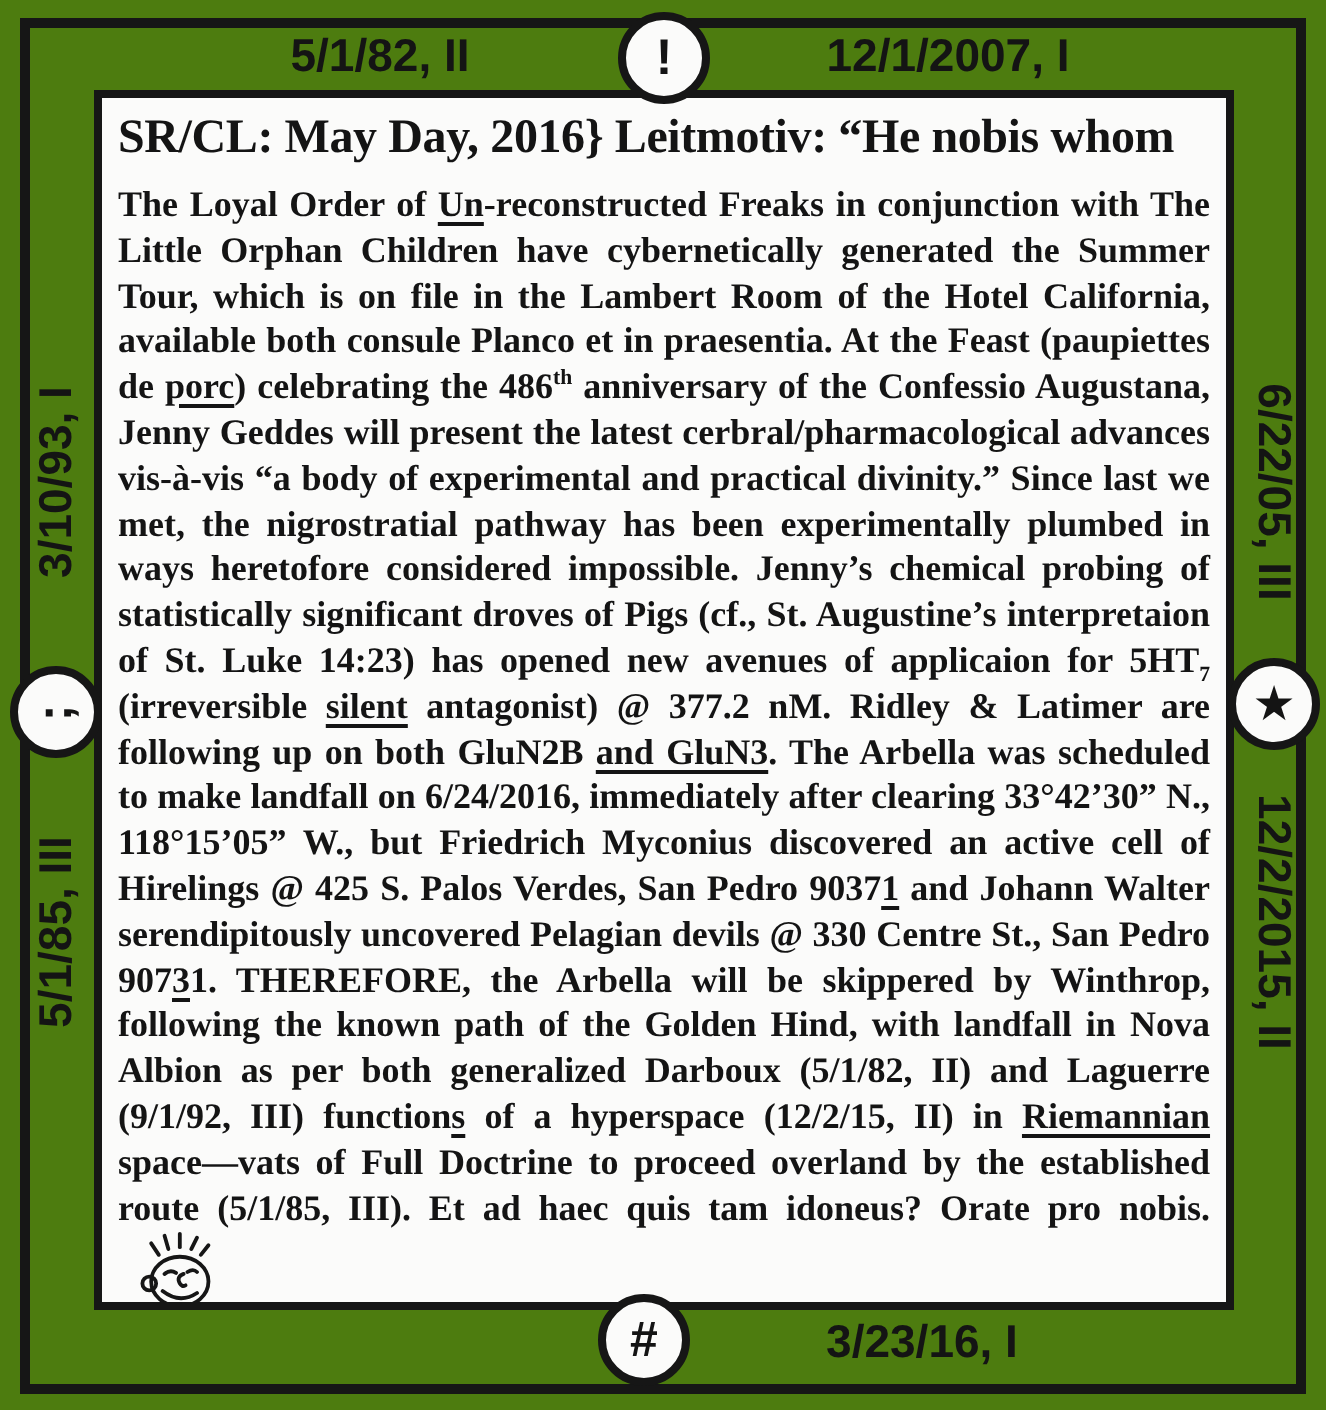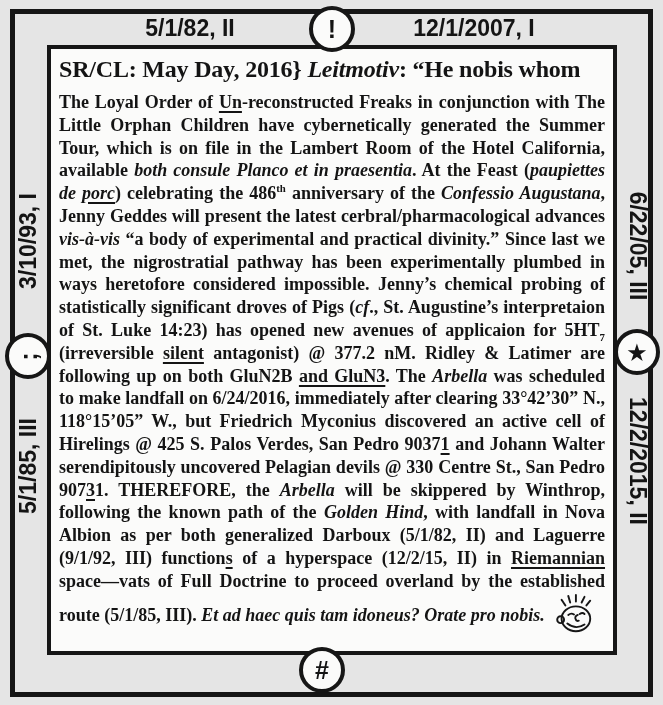--- a/index.html
+++ b/index.html
@@ -1,26 +1,26 @@
 <!DOCTYPE html>
 <html><head>
 <meta charset="utf-8">
 <style>
   html,body{margin:0;padding:0;background:#fbfbfa;}
-  .page{position:relative;width:663px;height:705px;background:#e5e5e5;overflow:hidden;
+  .page{position:relative;width:663px;height:705px;background:#4d7c0f;overflow:hidden;
         font-family:"Liberation Serif",serif;color:#141414;}
   .outer-frame{position:absolute;left:10px;top:9px;width:643px;height:688px;
         border:5px solid #161616;box-sizing:border-box;}
   .inner-box{position:absolute;left:47px;top:45px;width:570px;height:610px;
         border:4px solid #161616;box-sizing:border-box;background:#fbfbfa;
         padding:4px 8px 0 8px;overflow:hidden;z-index:1;}
   .title{font-weight:bold;font-size:24px;line-height:29px;letter-spacing:-0.2px;
         margin:2px 0 7px 0;}
   .body-text{font-weight:bold;font-size:18px;line-height:22.8px;text-align:justify;}
-  .run-i{font-style:italic;}
+  .run-i{}
   .run-u{text-decoration:underline;text-decoration-thickness:1.6px;text-underline-offset:2.5px;}
   sup{font-size:60%;line-height:0;}
   sub{font-size:60%;line-height:0;}
   .date{position:absolute;font-family:"Liberation Sans",sans-serif;font-weight:bold;
         font-size:23px;line-height:1;white-space:nowrap;color:#141414;z-index:2;
         transform:translate(-50%,-50%);}
   .date.v-left{transform:translate(-50%,-50%) rotate(-90deg);}
   .date.v-right{transform:translate(-50%,-50%) rotate(90deg);}
   .badge{position:absolute;width:38px;height:38px;border:4px solid #161616;border-radius:50%;
         background:#fbfbfa;box-sizing:content-box;display:flex;align-items:center;justify-content:center;
@@ -51,20 +51,21 @@
 
   <div class="date v-right" style="left:637px;top:246px;">6/22/05, III</div>
   <div class="badge badge-star" style="left:637px;top:352px;">
     <span>★</span>
   </div>
   <div class="date v-right" style="left:637px;top:461px;">12/2/2015, II</div>
 
   <div class="badge" style="left:322px;top:670px;">
     <span>#</span>
   </div>
+  <div class="date" style="left:461px;top:671px;">3/23/16, I</div>
 
   <div class="inner-box">
     <div class="title"><span>SR/CL: May Day, 2016} </span><span class="run-i">Leitmotiv</span><span>: “He nobis whom</span><br></div>
     <div class="body-text"><span><span>The Loyal Order of </span><span class="run-u">Un</span><span>-reconstructed Freaks in conjunction with The Little Orphan Children have cybernetically generated the Summer Tour, which is on file in the Lambert Room of the Hotel California, available </span><span class="run-i">both consule Planco et in praesentia</span><span>. At the Feast (</span><span class="run-i">paupiettes de </span><span class="run-i run-u">porc</span><span>) celebrating the 486</span><sup>th</sup><span> anniversary of the </span><span class="run-i">Confessio Augustana</span><span>, Jenny Geddes will present the latest cerbral/pharmacological advances </span><span class="run-i">vis-à-vis</span><span> “a body of experimental and practical divinity.” Since last we met, the nigrostratial pathway has been experimentally plumbed in ways heretofore considered impossible. Jenny’s chemical probing of statistically significant droves of Pigs (</span><span class="run-i">cf</span><span>., St. Augustine’s interpretaion of St. Luke 14:23) has opened new avenues of applicaion for 5HT</span><sub>7</sub><span> (irreversible </span><span class="run-u">silent</span><span> antagonist) @ 377.2 nM. Ridley &amp; Latimer are following up on both GluN2B </span><span class="run-u">and GluN3</span><span>. The </span><span class="run-i">Arbella</span><span> was scheduled to make landfall on 6/24/2016, immediately after clearing 33°42’30” N., 118°15’05” W., but Friedrich Myconius discovered an active cell of Hirelings @ 425 S. Palos Verdes, San Pedro 9037</span><span class="run-u">1</span><span> and Johann Walter serendipitously uncovered Pelagian devils @ 330 Centre St., San Pedro 907</span><span class="run-u">3</span><span>1. THEREFORE, the </span><span class="run-i">Arbella</span><span> will be skippered by Winthrop, following the known path of the </span><span class="run-i">Golden Hind</span><span>, with landfall in Nova Albion as per both generalized Darboux (5/1/82, II) and Laguerre (9/1/92, III) function</span><span class="run-u">s</span><span> of a hyperspace (12/2/15, II) in </span><span class="run-u">Riemannian</span><span> space—vats of Full Doctrine to proceed overland by the established route (5/1/85, III). </span><span class="run-i">Et ad haec quis tam idoneus? Orate pro nobis.</span></span><svg class="smiley" width="46" height="42" viewBox="0 0 48 44" fill="none" stroke="#161616" stroke-width="2" stroke-linecap="round">
         <ellipse cx="26" cy="27" rx="15" ry="13"></ellipse>
         <circle cx="10" cy="28" r="3.6"></circle>
         <path d="M15 13 L11 7"></path>
         <path d="M20 10 L18 3"></path>
         <path d="M26 9 L26 2"></path>
         <path d="M32 10 L35 4"></path>

